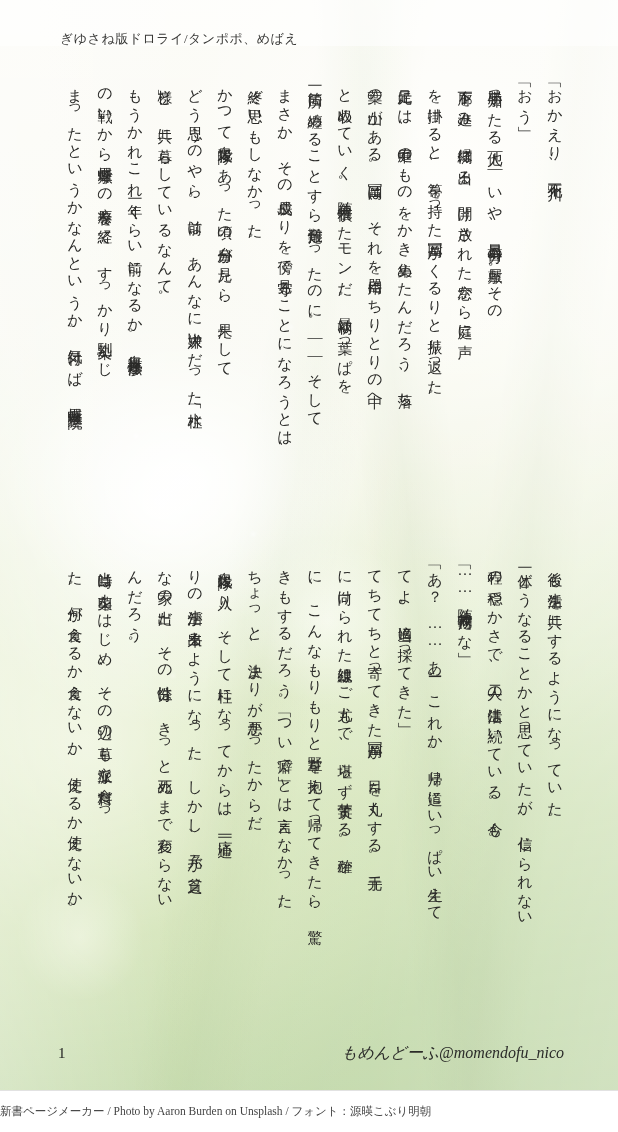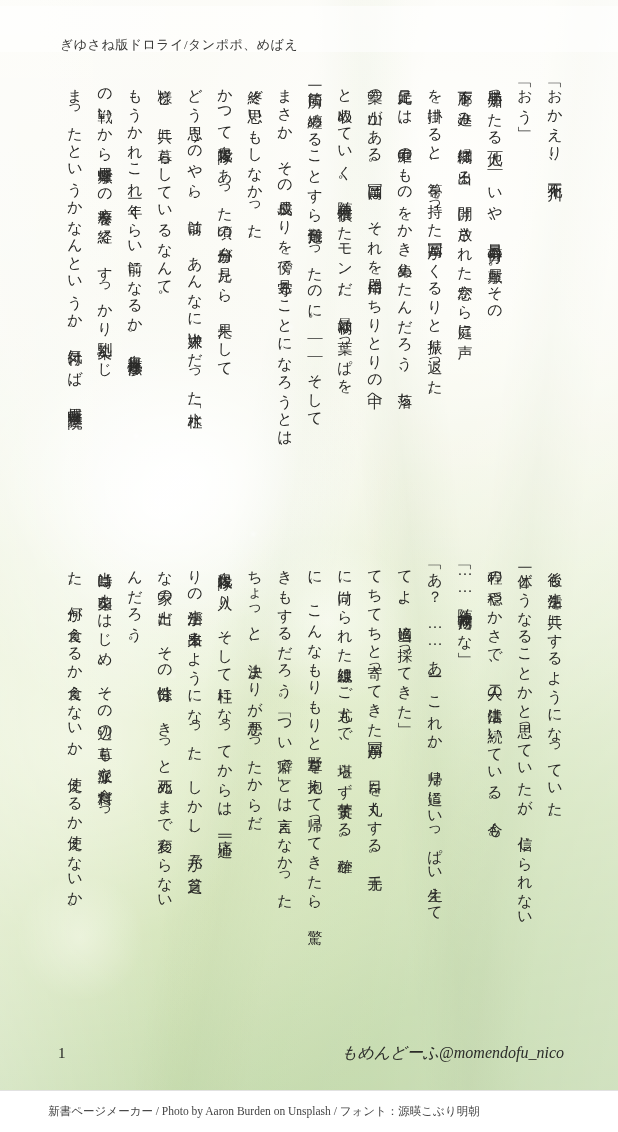--- a/index.html
+++ b/index.html
@@ -79,21 +79,20 @@
       linear-gradient(to right, rgba(255,255,255,0.30) 0%, rgba(255,255,255,0.05) 28%, rgba(255,255,255,0.10) 60%, rgba(255,255,255,0.30) 100%);
   }
 
   
   #doc-header {
     position: absolute;
     left: 0; top: 0;
     width: 618px;
     height: 46px;
     background: rgba(255,255,255,0.55);
-    margin-top: 6px;
   }
   #doc-title {
     position: absolute;
     left: 60px;
     top: 30px;
     font-size: 13px;
     color: #3a3a38;
     letter-spacing: 0.5px;
     font-family: "Liberation Serif", "DejaVu Serif", serif;
     white-space: nowrap;
@@ -154,21 +153,21 @@
     width: 618px;
     height: 42px;
     background: #ffffff;
     border-top: 1px solid #e2e2e2;
   }
   #caption-text {
     position: absolute;
     left: 0;
     top: 13px;
     width: 528px;
-    text-align: center;
+    text-align: left;
     font-size: 11.5px;
     color: #444;
     font-family: "Liberation Serif", "DejaVu Serif", serif;
     white-space: nowrap;
   }
 </style>
 </head>
 <body>
 
 <div id="page">

